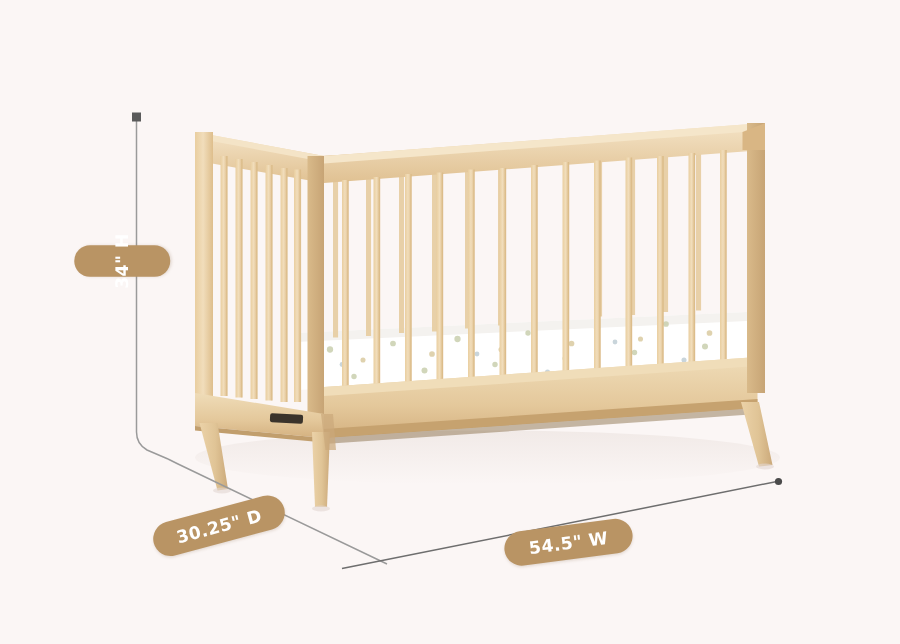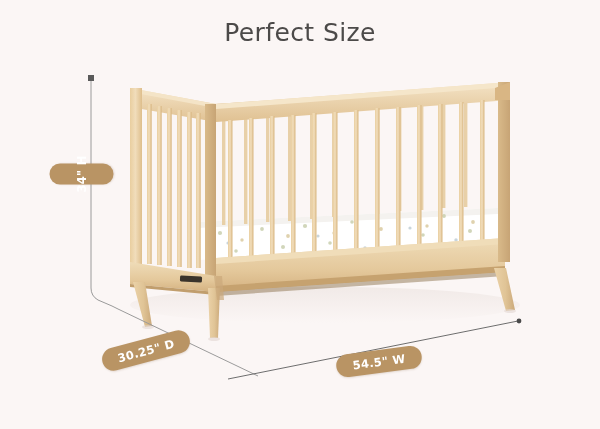--- a/index.html
+++ b/index.html
@@ -53,21 +53,20 @@
   }
 
   
   #crib{position:absolute;left:0;top:0;width:600px;height:429px;}
 </style>
 </head>
 <body style="background: rgb(251, 246, 245);">
 
 <div id="stage">
 
-  <div class="title">Perfect Size</div>
 
   <svg id="crib" viewBox="0 0 600 429">
     <defs>
       <linearGradient id="woodV" x1="0" y1="0" x2="1" y2="0">
         <stop offset="0%" stop-color="#E9CE9F"></stop>
         <stop offset="45%" stop-color="#F1DDBB"></stop>
         <stop offset="100%" stop-color="#DEBE8C"></stop>
       </linearGradient>
       <linearGradient id="woodTop" x1="0" y1="0" x2="0" y2="1">
         <stop offset="0%" stop-color="#F2E0C0"></stop>

